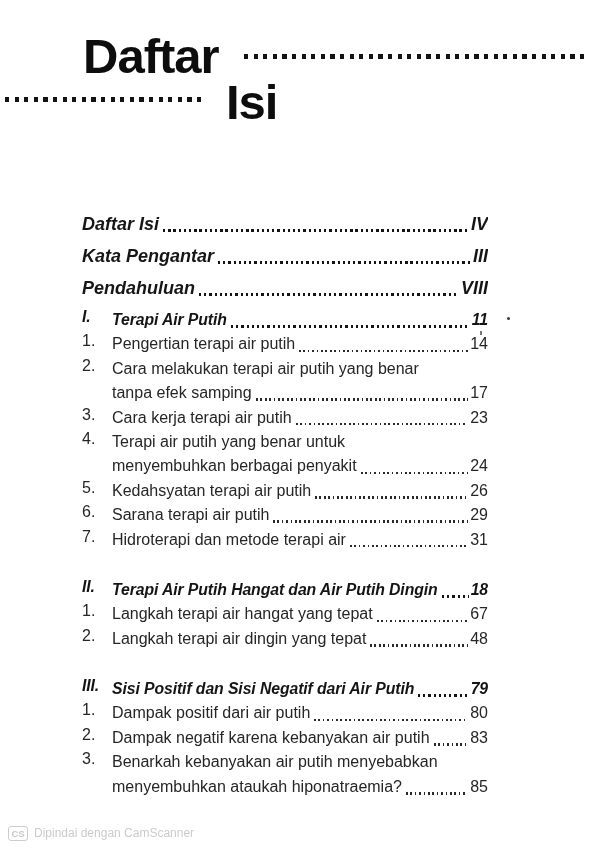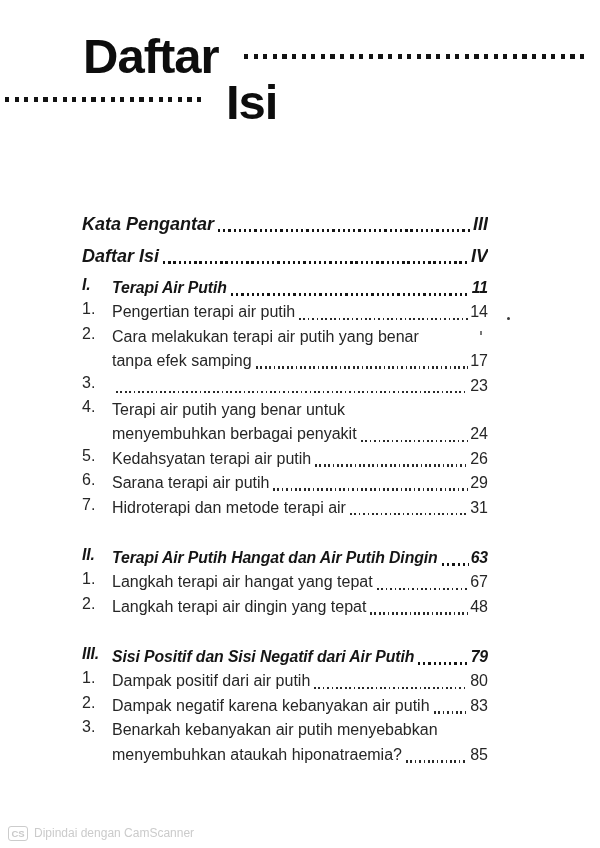--- a/index.html
+++ b/index.html
@@ -63,32 +63,41 @@
   <div class="title-word title-line1">Daftar</div>
   <div class="dotline dotline-right"></div>
   <div class="title-word title-line2">Isi</div>
   <div class="dotline dotline-left"></div>
 
   <div class="toc">
 
     <div class="row fm">
       <div class="body">
           <div class="line">
+        <span class="txt">Daftar Isi</span>
+        <span class="leader bold-leader"></span>
+        <span class="pg">IV</span>
+      </div>
+        </div>
+    </div>
+    <div class="row fm">
+      <div class="body">
+          <div class="line">
         <span class="txt">Kata Pengantar</span>
         <span class="leader bold-leader"></span>
         <span class="pg">III</span>
       </div>
         </div>
     </div>
     <div class="row fm">
       <div class="body">
           <div class="line">
-        <span class="txt">Daftar Isi</span>
+        <span class="txt">Pendahuluan</span>
         <span class="leader bold-leader"></span>
-        <span class="pg">IV</span>
+        <span class="pg">VIII</span>
       </div>
         </div>
     </div>
 
     <div class="sec-first">
       <div class="row head">
         <span class="num">I.</span>
         <div class="body">
             <div class="line">
           <span class="txt">Terapi Air Putih</span>
@@ -117,20 +126,21 @@
             <span class="txt">tanpa efek samping</span>
             <span class="leader"></span>
             <span class="pg">17</span>
           </div>
         </div>
       </div>
       <div class="row item">
         <span class="num">3.</span>
         <div class="body">
             <div class="line">
+          <span class="txt">Cara kerja terapi air putih</span>
           <span class="leader"></span>
           <span class="pg">23</span>
         </div>
           </div>
       </div>
       <div class="row item">
         <span class="num">4.</span>
         <div class="body">
           <div class="line">
               <span class="txt">Terapi air putih yang benar untuk</span>
@@ -174,21 +184,21 @@
       </div>
     </div>
 
     <div class="sec-gap">
       <div class="row head">
         <span class="num">II.</span>
         <div class="body">
             <div class="line">
           <span class="txt">Terapi Air Putih Hangat dan Air Putih Dingin</span>
           <span class="leader bold-leader"></span>
-          <span class="pg">63</span>
+          <span class="pg">18</span>
         </div>
           </div>
       </div>
       <div class="row item">
         <span class="num">1.</span>
         <div class="body">
             <div class="line">
           <span class="txt">Langkah terapi air hangat yang tepat</span>
           <span class="leader"></span>
           <span class="pg">67</span>

